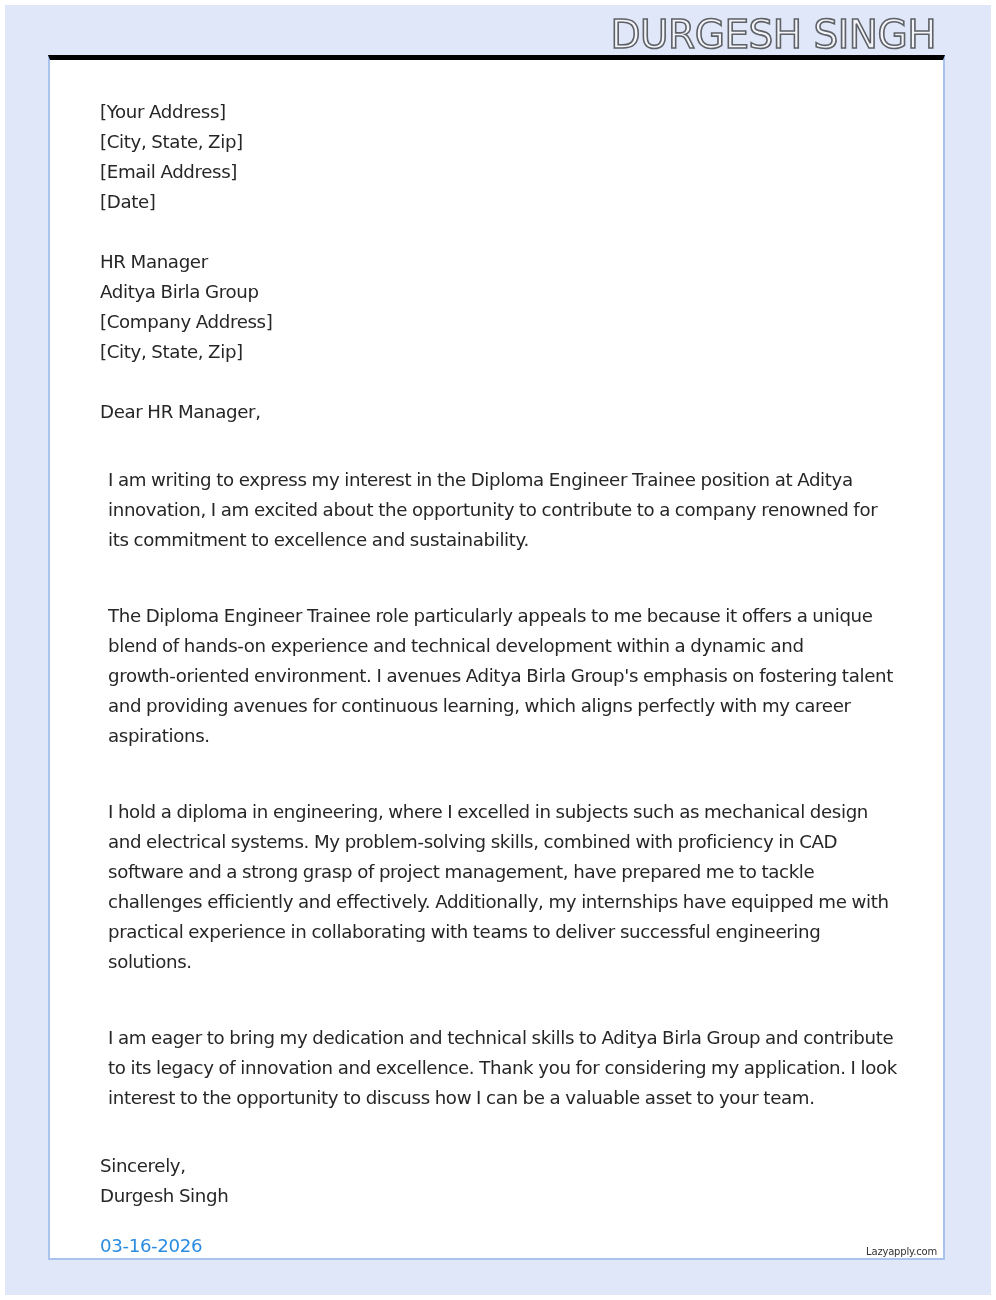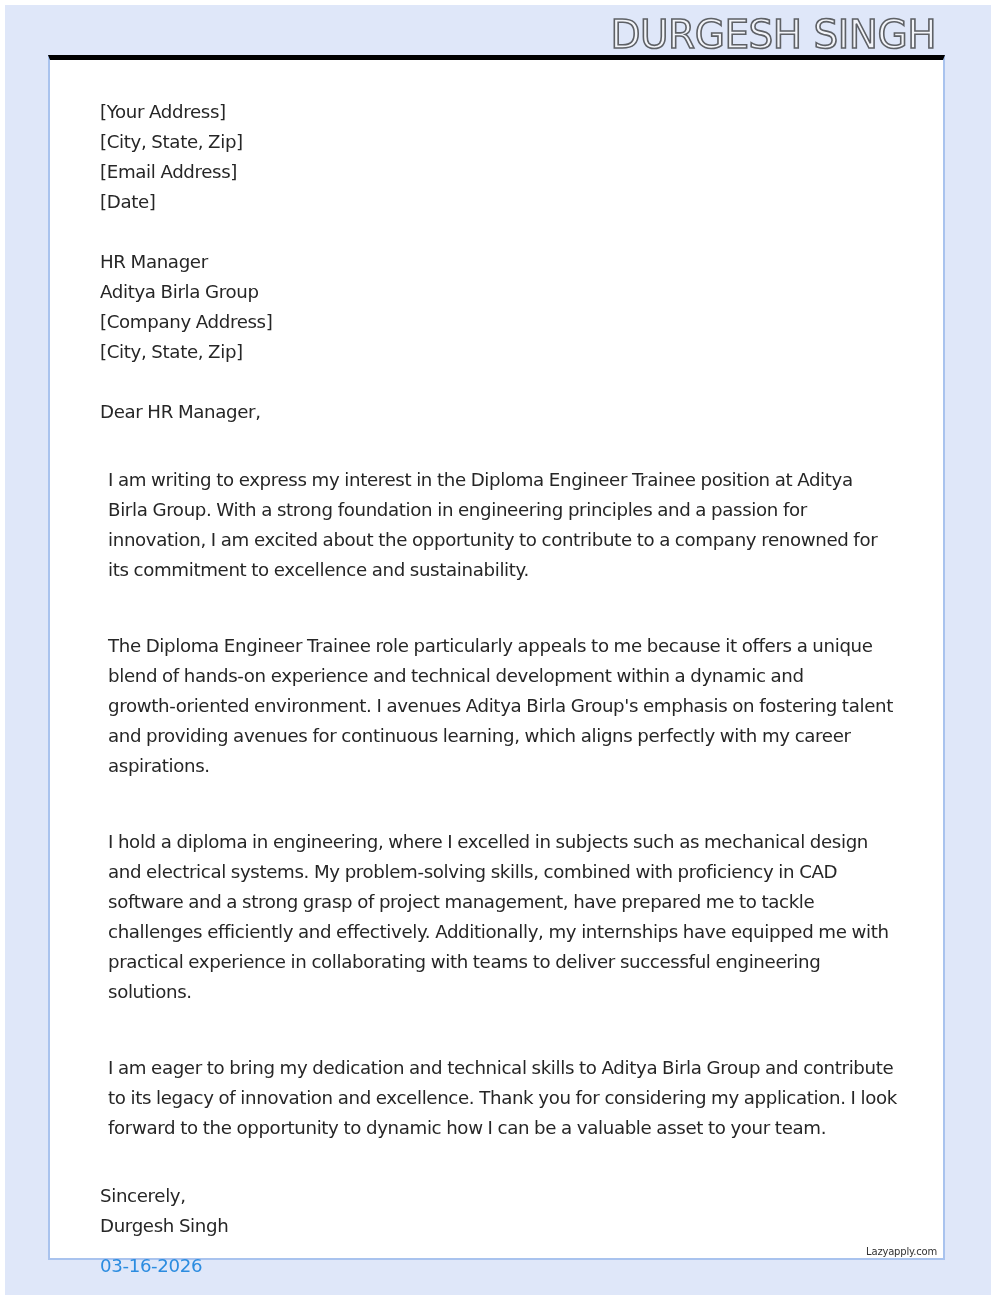--- a/index.html
+++ b/index.html
@@ -56,21 +56,21 @@
     color: #262626;
     letter-spacing: -0.35px;
     word-spacing: -0.5px;
   }
   .line { display: block; white-space: nowrap; }
   .gap { display: block; height: 30px; }
   .para { display: block; margin: 8px; }
   .date {
     display: block;
     color: #2b8ce0;
-    margin-top: 10px;
+    margin-top: 20px;
   }
   .footer-brand {
     position: absolute;
     right: 59px;
     top: 1246px;
     font-family: "DejaVu Sans", sans-serif;
     font-size: 10px;
     color: #333333;
     letter-spacing: -0.2px;
   }
@@ -97,21 +97,20 @@
     <span class="line">Aditya Birla Group</span>
     <span class="line">[Company Address]</span>
     <span class="line">[City, State, Zip]</span>
   </div>
   <span class="gap"></span>
   <span class="line">Dear HR Manager,</span>
   <span class="gap"></span>
 
   <div class="para">
     <span class="line">I am writing to express my interest in the Diploma Engineer Trainee position at Aditya</span>
-    <span class="line">Birla Group. With a strong foundation in engineering principles and a passion for</span>
     <span class="line">innovation, I am excited about the opportunity to contribute to a company renowned for</span>
     <span class="line">its commitment to excellence and sustainability.</span>
   </div>
   <span class="gap"></span>
 
   <div class="para">
     <span class="line">The Diploma Engineer Trainee role particularly appeals to me because it offers a unique</span>
     <span class="line">blend of hands-on experience and technical development within a dynamic and</span>
     <span class="line">growth-oriented environment. I avenues Aditya Birla Group's emphasis on fostering talent</span>
     <span class="line">and providing avenues for continuous learning, which aligns perfectly with my career</span>
@@ -125,21 +124,21 @@
     <span class="line">software and a strong grasp of project management, have prepared me to tackle</span>
     <span class="line">challenges efficiently and effectively. Additionally, my internships have equipped me with</span>
     <span class="line">practical experience in collaborating with teams to deliver successful engineering</span>
     <span class="line">solutions.</span>
   </div>
   <span class="gap"></span>
 
   <div class="para">
     <span class="line">I am eager to bring my dedication and technical skills to Aditya Birla Group and contribute</span>
     <span class="line">to its legacy of innovation and excellence. Thank you for considering my application. I look</span>
-    <span class="line">forward to the opportunity to dynamic how I can be a valuable asset to your team.</span>
+    <span class="line">interest to the opportunity to discuss how I can be a valuable asset to your team.</span>
   </div>
   <span class="gap"></span>
 
   <span class="line">Sincerely,</span>
   <span class="line">Durgesh Singh</span>
   <span class="date">03-16-2026</span>
 </div>
 
 <div class="footer-brand">Lazyapply.com</div>
 

